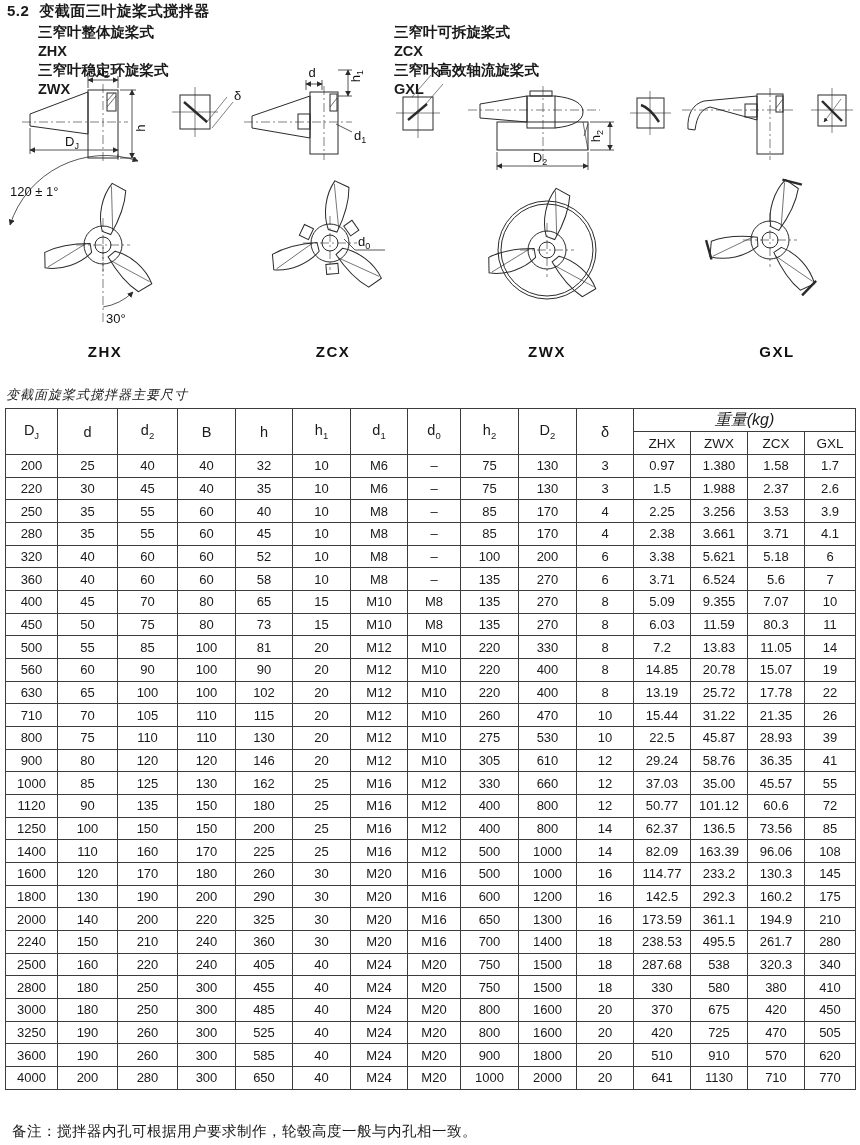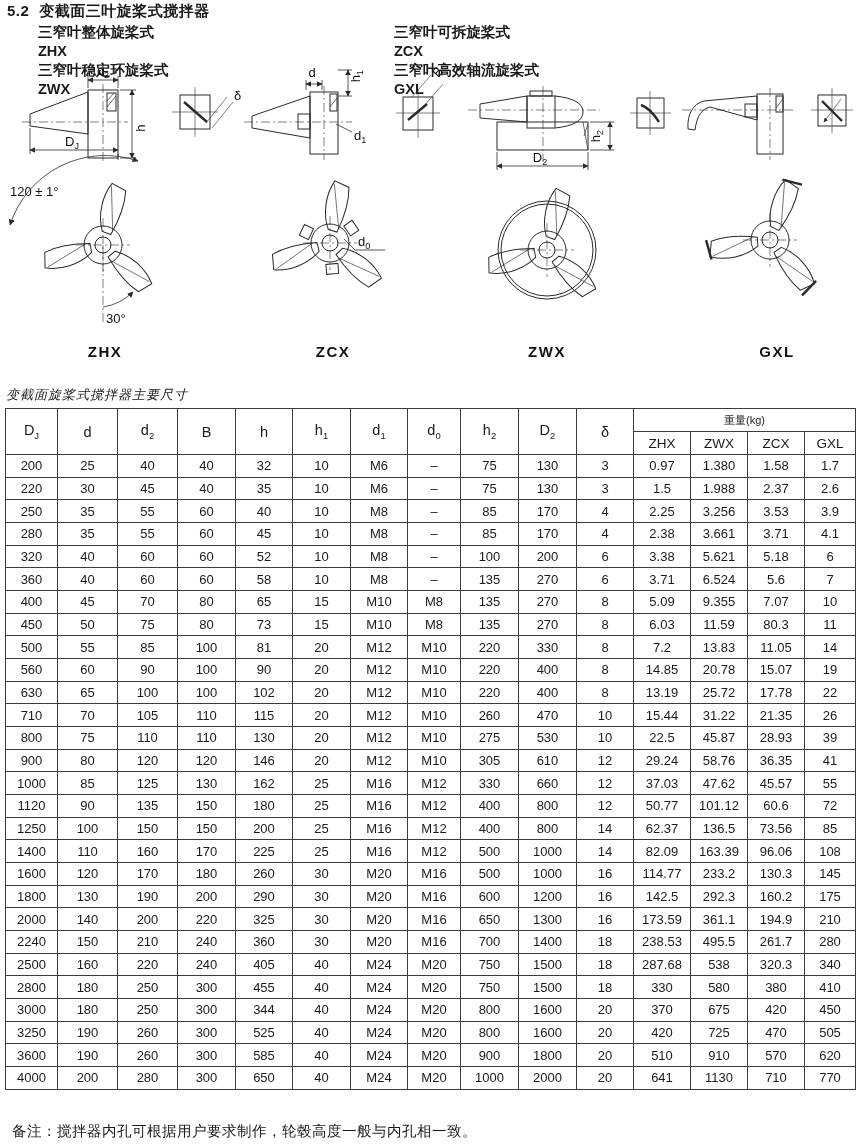--- a/index.html
+++ b/index.html
@@ -35,21 +35,21 @@
   table.dims {
     position:absolute; left:5px; top:408px; width:851px;
     border-collapse:collapse; table-layout:fixed;
   }
   table.dims th, table.dims td {
     border:1px solid #3c3c3c; text-align:center; vertical-align:middle;
     padding:0; font-weight:normal;
   }
   table.dims th { font-size:14.5px; height:23px; }
   table.dims th sub { font-size:9.5px; }
-  table.dims th.wg  { font-size:11px; }
+  table.dims th.wg  { font-size:16px;font-style:italic; }
   table.dims th.wsub{ font-size:13.5px; }
   table.dims td { font-size:13px; height:22.68px; }
 
   .footnote { left:4px; top:1122px; font-size:14.5px; letter-spacing:0.5px;margin-left:8px; }
 </style>
 </head>
 <body>
 
 <div class="abs sec-title">
   <span class="num">5.2</span><span>变截面三叶旋桨式搅拌器</span>
@@ -558,21 +558,21 @@
         <td>125</td>
         <td>130</td>
         <td>162</td>
         <td>25</td>
         <td>M16</td>
         <td>M12</td>
         <td>330</td>
         <td>660</td>
         <td>12</td>
         <td>37.03</td>
-        <td>47.62</td>
+        <td>35.00</td>
         <td>45.57</td>
         <td>55</td>
       </tr>
       <tr>
         <td>1120</td>
         <td>90</td>
         <td>135</td>
         <td>150</td>
         <td>180</td>
         <td>25</td>
@@ -720,21 +720,21 @@
         <td>330</td>
         <td>580</td>
         <td>380</td>
         <td>410</td>
       </tr>
       <tr>
         <td>3000</td>
         <td>180</td>
         <td>250</td>
         <td>300</td>
-        <td>344</td>
+        <td>485</td>
         <td>40</td>
         <td>M24</td>
         <td>M20</td>
         <td>800</td>
         <td>1600</td>
         <td>20</td>
         <td>370</td>
         <td>675</td>
         <td>420</td>
         <td>450</td>

